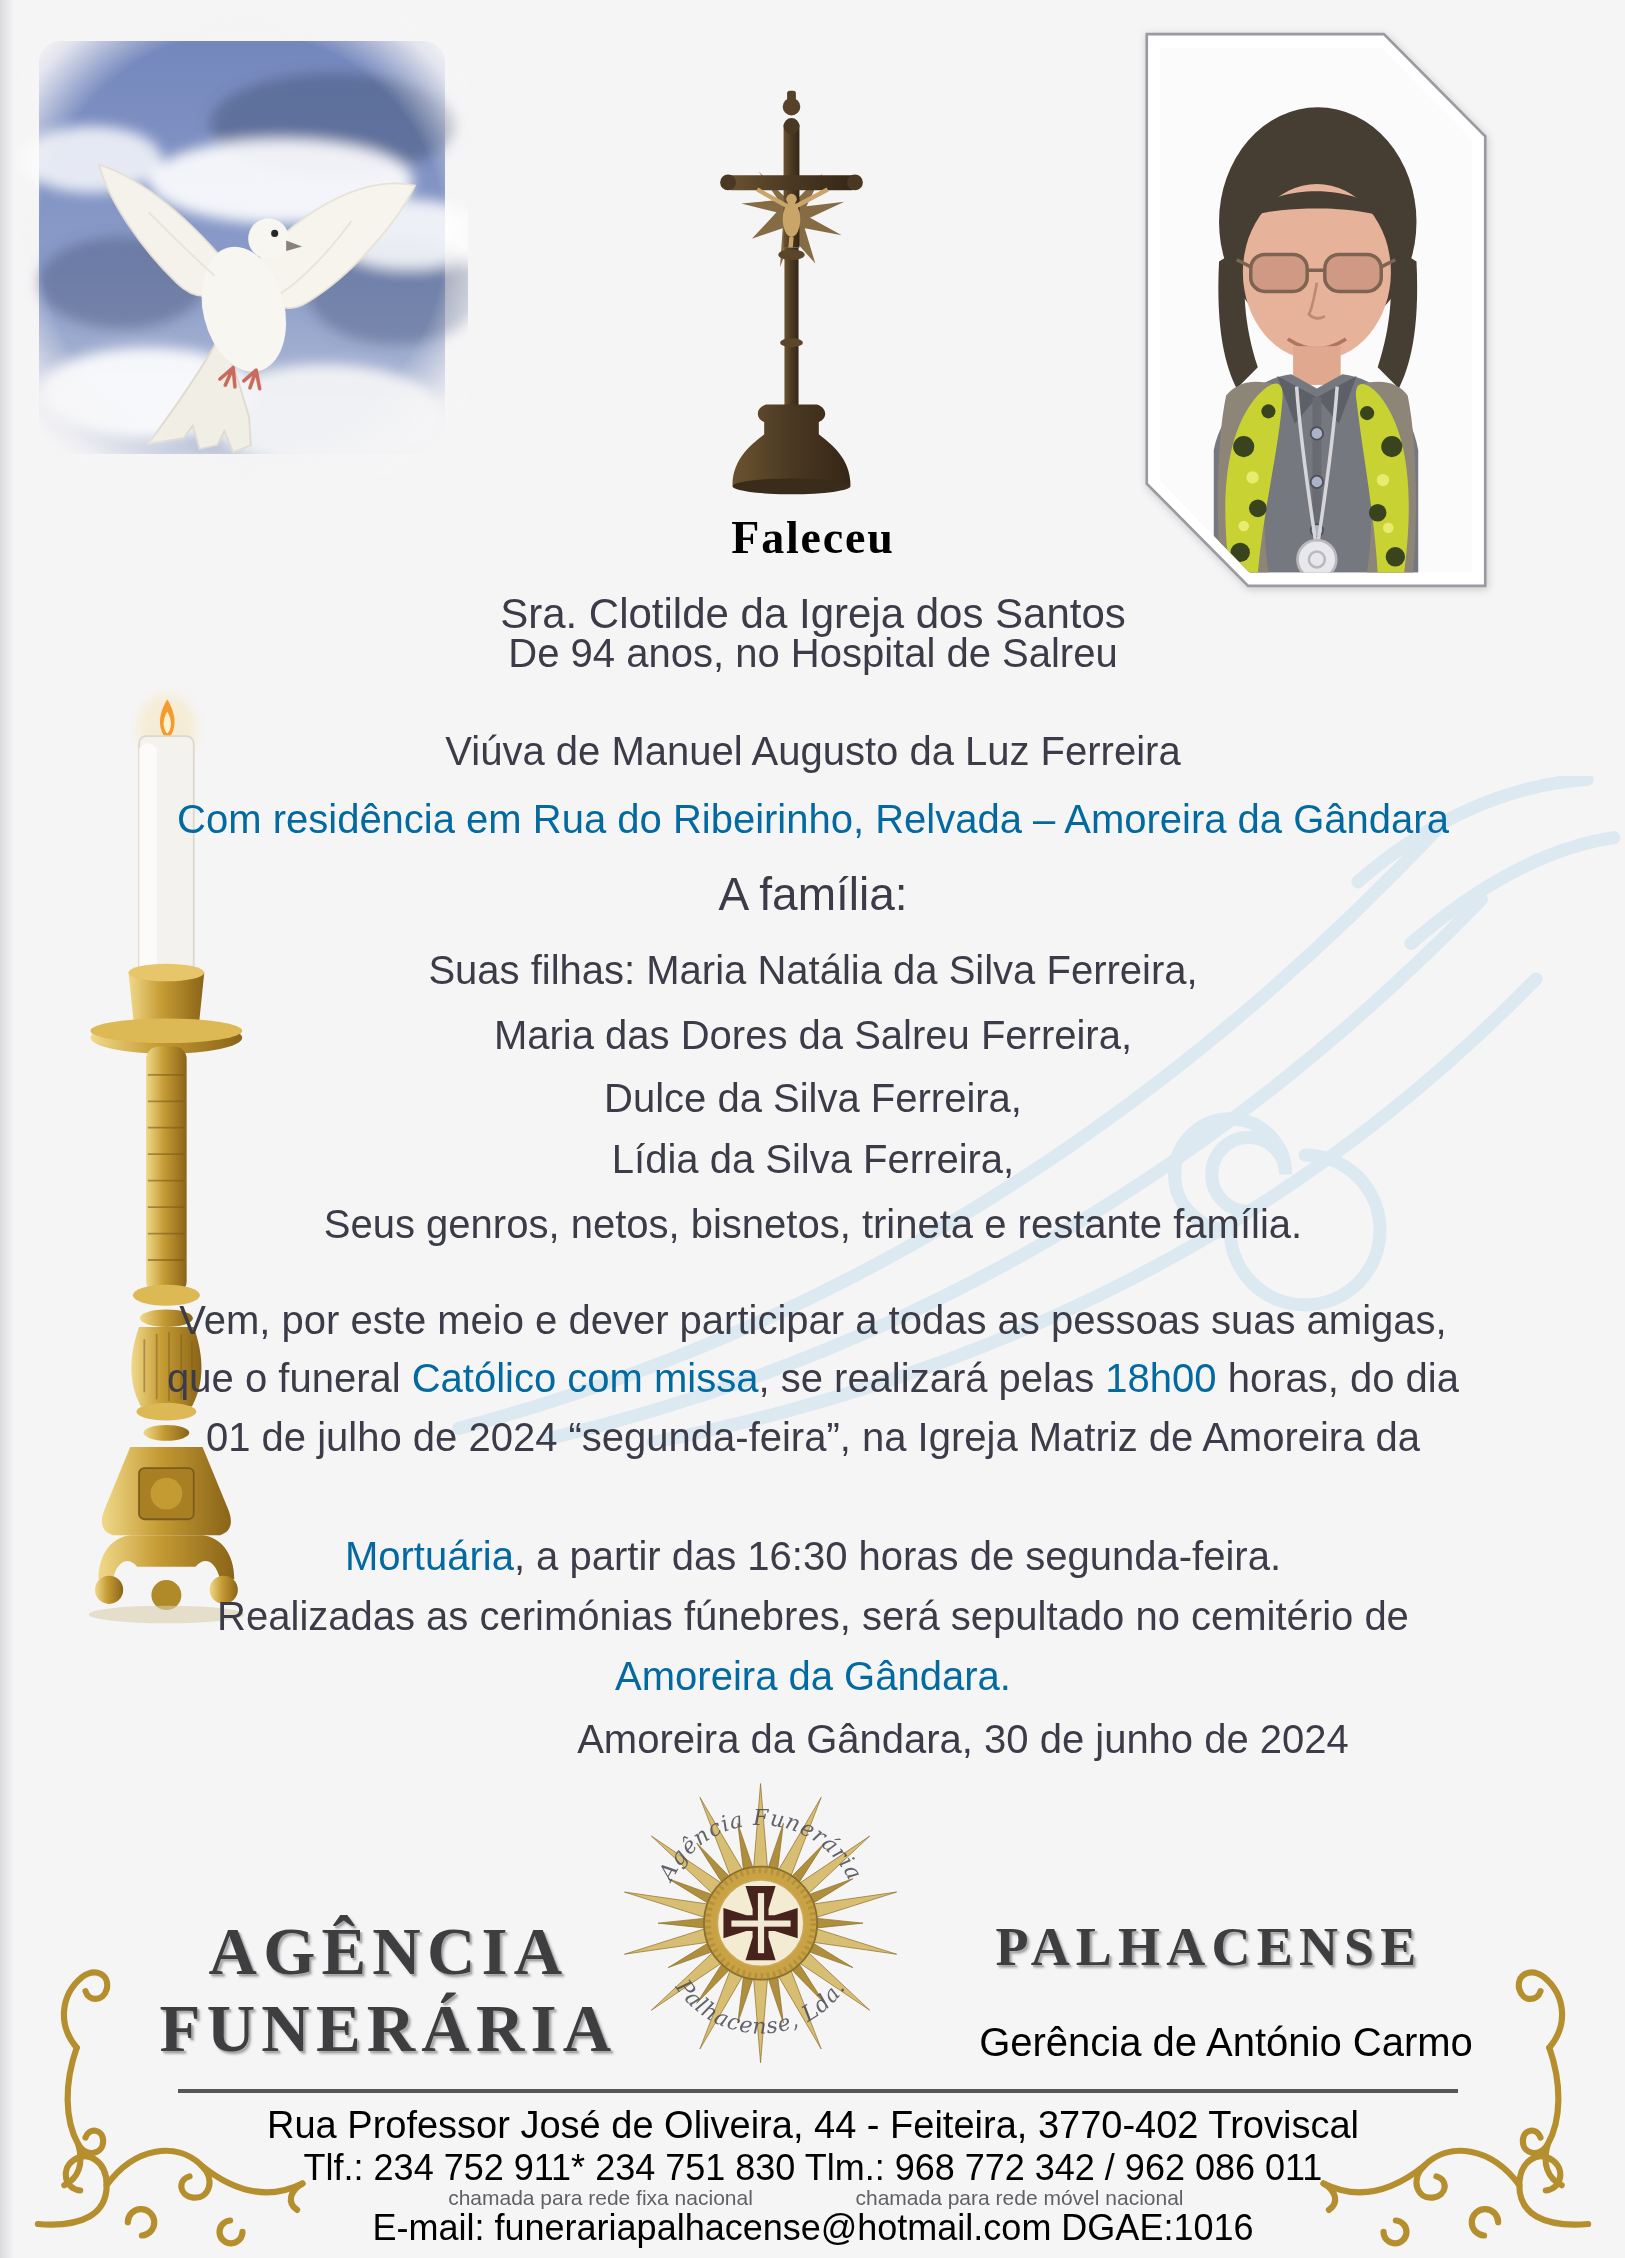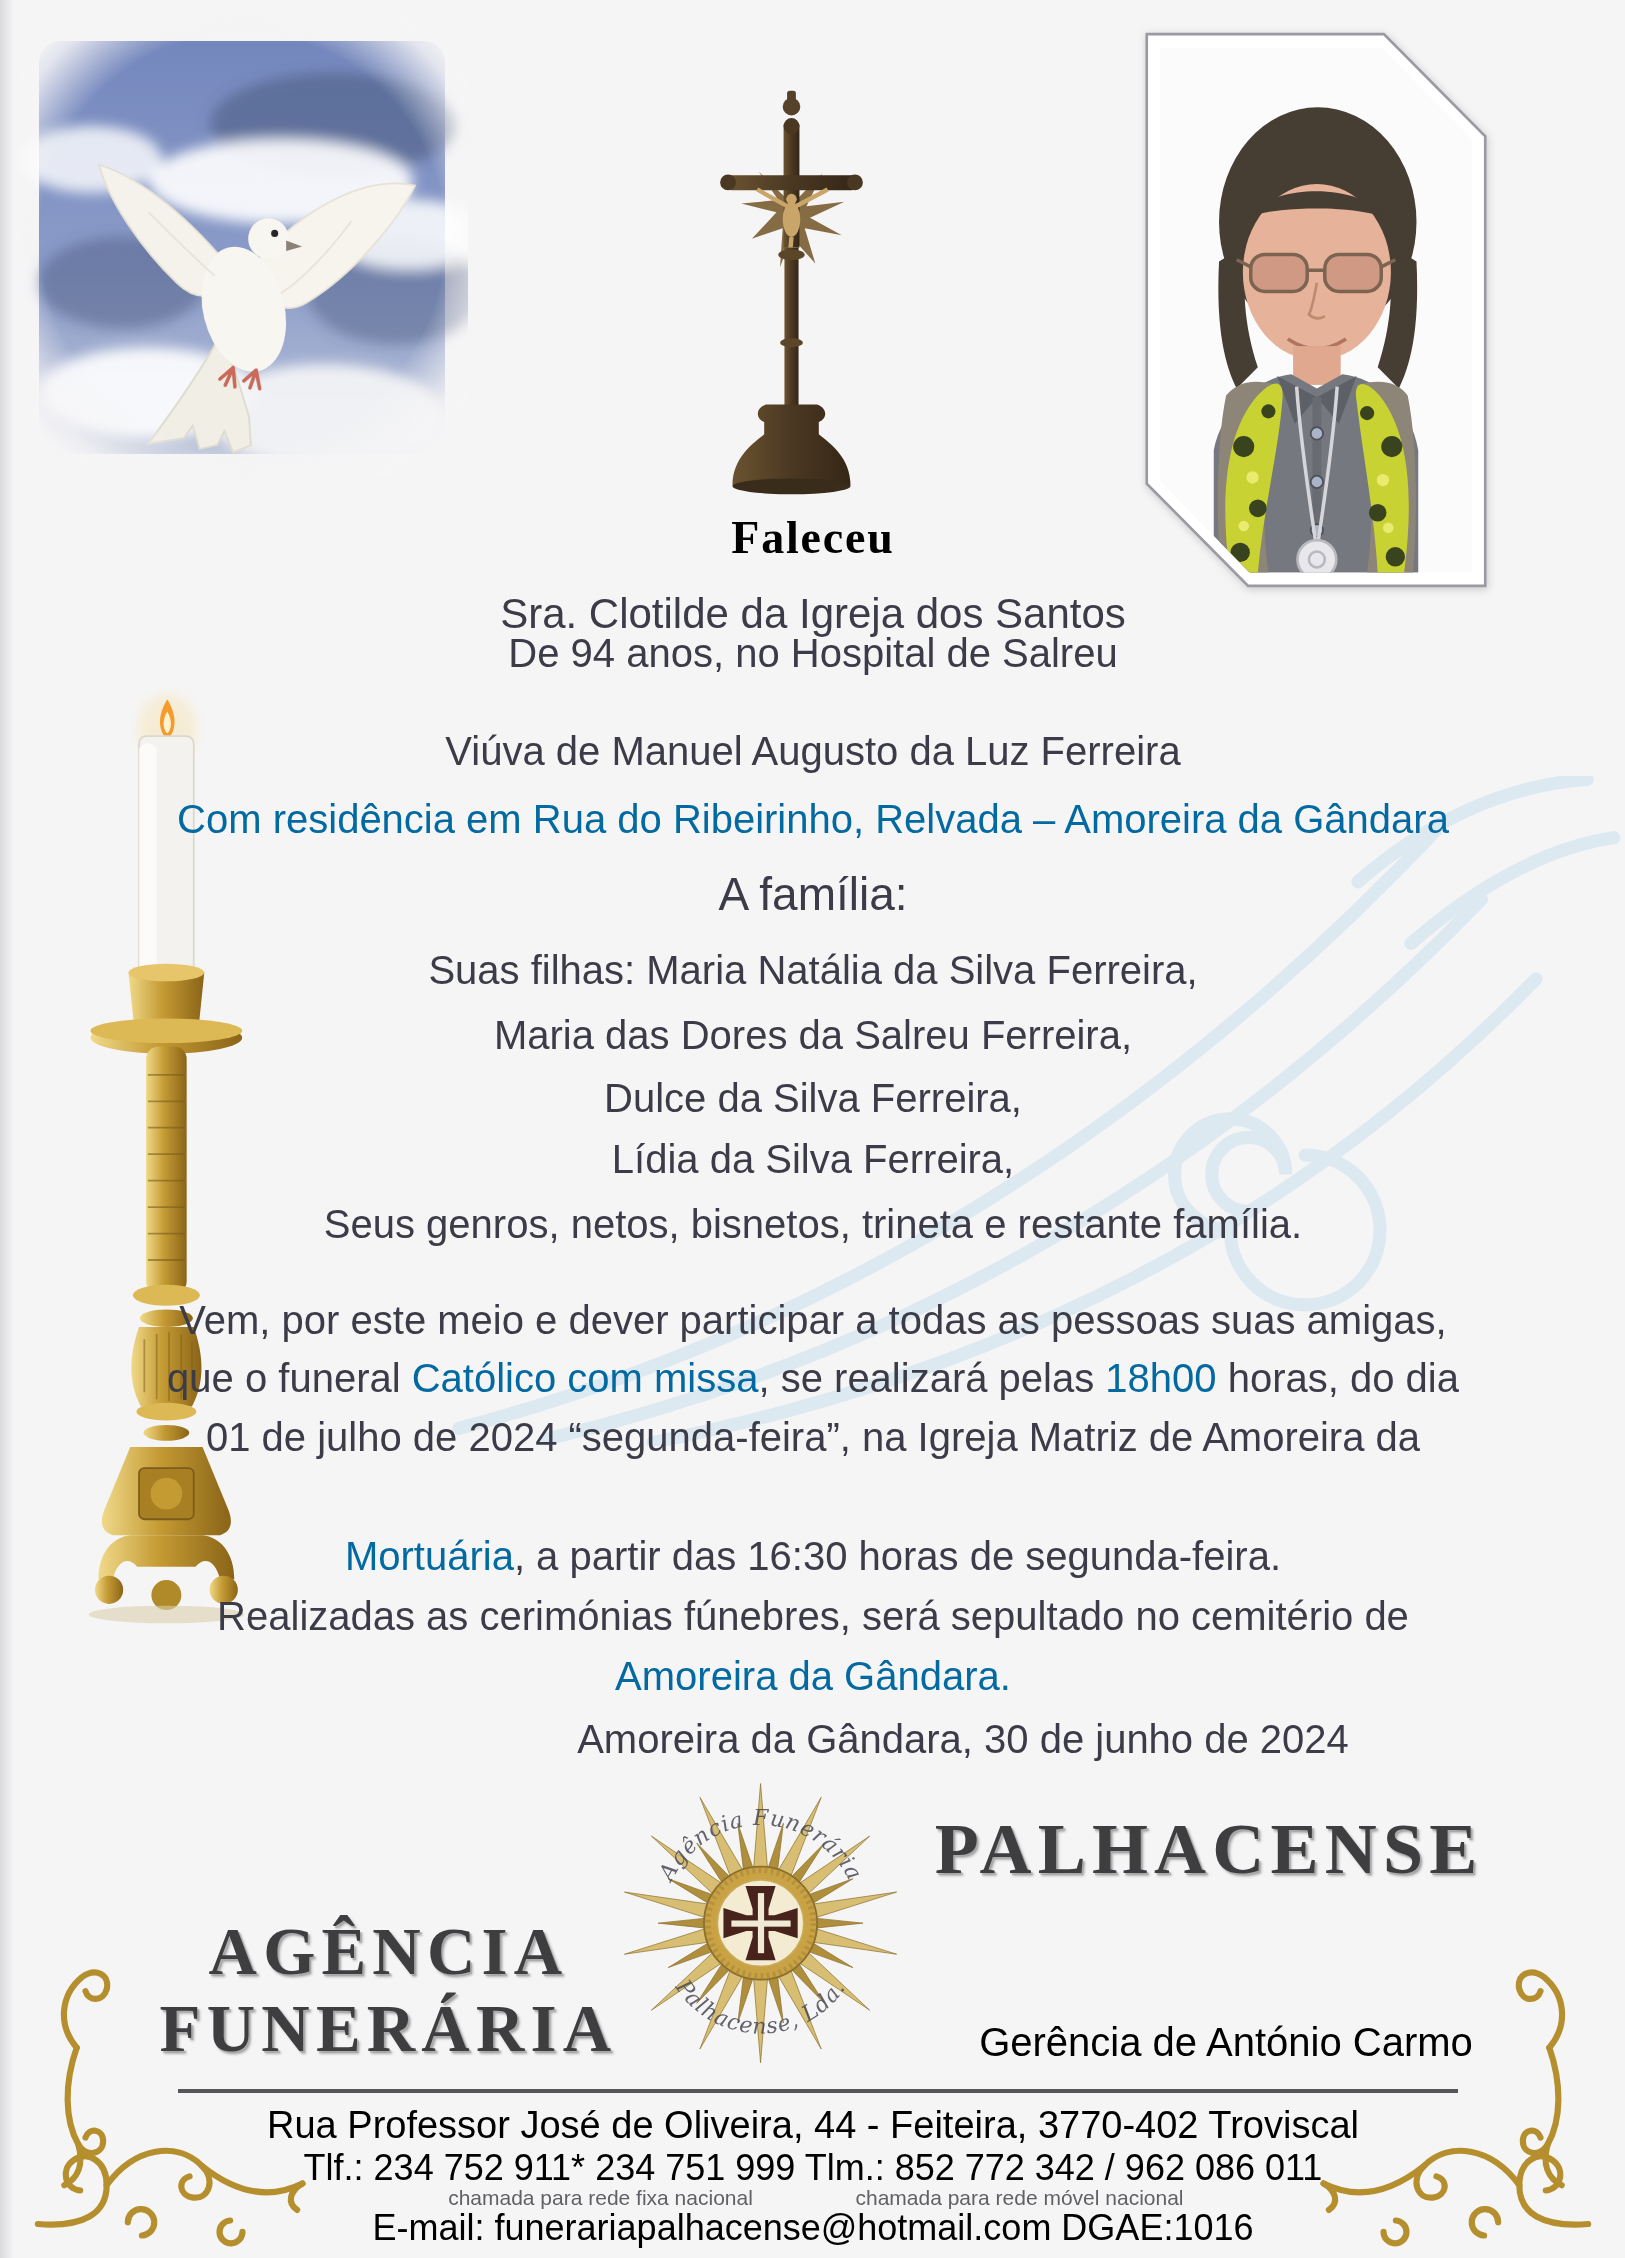--- a/index.html
+++ b/index.html
@@ -302,21 +302,21 @@
     <text font-family="DejaVu Serif, serif" font-style="italic" font-size="25" fill="#4a4a55" opacity=".85" letter-spacing="1">
       <textPath href="#bt" startOffset="50%" text-anchor="middle">Agência Funerária</textPath>
     </text>
     <text font-family="DejaVu Serif, serif" font-style="italic" font-size="25" fill="#4a4a55" opacity=".85" letter-spacing="1">
       <textPath href="#bb" startOffset="50%" text-anchor="middle">Palhacense, Lda.</textPath>
     </text>
   </svg>
 
   <div class="deco-name" style="left:159px;top:1913px;width:459px;font-size:67px;">AGÊNCIA</div>
   <div class="deco-name" style="left:115px;top:1990px;width:547px;font-size:67px;">FUNERÁRIA</div>
-  <div class="deco-name" style="left:918px;top:1808px;width:582px;font-size:72px;">PALHACENSE</div>
+  <div class="deco-name" style="left:918px;top:1916px;width:582px;font-size:54px;">PALHACENSE</div>
   <div class="t s44 foot" style="left:935px;top:2018px;width:582px;">Gerência de António Carmo</div>
 
   <svg class="img" style="left:22px;top:1963px;" width="291" height="291" viewBox="0 0 330 330">
     <g stroke="#b58f2e" stroke-width="7" fill="none" stroke-linecap="round">
       <path d="M18,296 C70,300 96,284 96,252 C96,224 74,212 58,224 C44,234 48,256 66,258"></path>
       <path d="M96,252 C128,208 176,202 204,230 C220,246 212,268 194,266 C178,264 176,246 190,242"></path>
       <path d="M204,230 C244,262 282,268 318,250"></path>
       <path d="M318,250 C304,258 300,272 312,280"></path>
       <path d="M120,294 a15,15 0 1 1 16,15"></path>
       <path d="M236,292 a13,13 0 1 0 14,13"></path>
@@ -334,18 +334,18 @@
       <path d="M120,294 a15,15 0 1 1 16,15"></path>
       <path d="M236,292 a13,13 0 1 0 14,13"></path>
       <path d="M62,96 C40,70 44,36 68,16 C84,4 100,14 96,30 C92,44 76,44 72,32"></path>
       <path d="M62,96 C48,136 48,178 64,206 C74,222 92,216 92,202 C92,188 76,186 72,198"></path>
       <path d="M64,206 C70,228 64,244 48,252"></path>
     </g>
   </svg>
 
   <div class="sep"></div>
   <div class="t foot" style="top:2103px;font-size:38px;">Rua Professor José de Oliveira, 44 - Feiteira,  3770-402 Troviscal</div>
-  <div class="t foot" style="top:2146px;font-size:36px;">Tlf.: 234 752 911* 234 751 999 Tlm.: 852 772 342 / 962 086 011</div>
+  <div class="t foot" style="top:2146px;font-size:36px;">Tlf.: 234 752 911* 234 751 830 Tlm.: 968 772 342 / 962 086 011</div>
   <div class="cap" style="left:371px;top:2186px;width:459px;">chamada para rede fixa nacional</div>
   <div class="cap" style="left:790px;top:2186px;width:459px;">chamada para rede móvel nacional</div>
   <div class="t foot" style="top:2206px;font-size:36px;">E-mail: funerariapalhacense@hotmail.com DGAE:1016</div>
 </div>
 
 
 </body></html>

